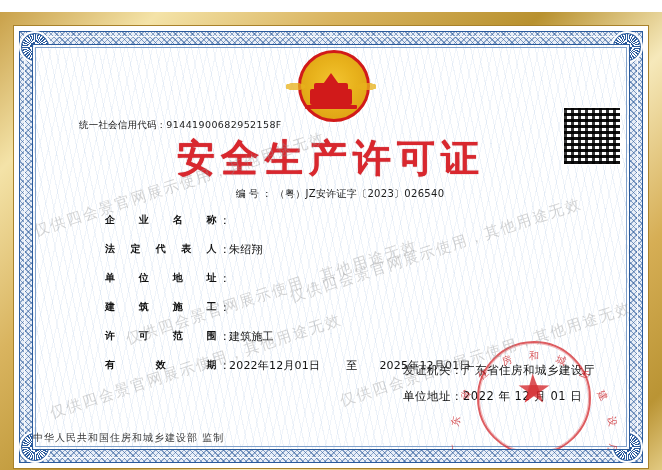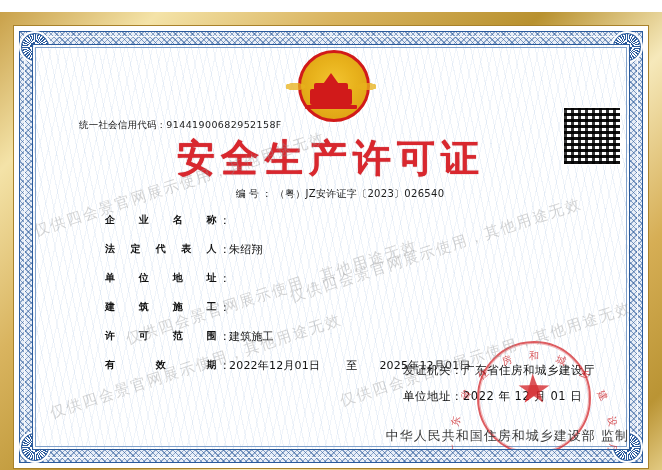--- a/index.html
+++ b/index.html
@@ -336,22 +336,22 @@
   .wm2 { left: 86px;  top: 238px; }
   .wm3 { left: 250px; top: 196px; }
   .wm4 { left: 300px; top: 300px; }
   .wm5 { left: 10px;  top: 312px; }
 
   
   .footer-line {
     position: absolute;
     left: 0; right: 0;
     bottom: 4px;
-    text-align: right;
-    font-size: 13px;
+    text-align: left;
+    font-size: 10px;
     color: #3b3b3b;
     letter-spacing: 1px;
   }
 </style>
 </head>
 <body>
 
 <div class="cert-frame">
   <div class="cert-inner-gold"></div>
 

